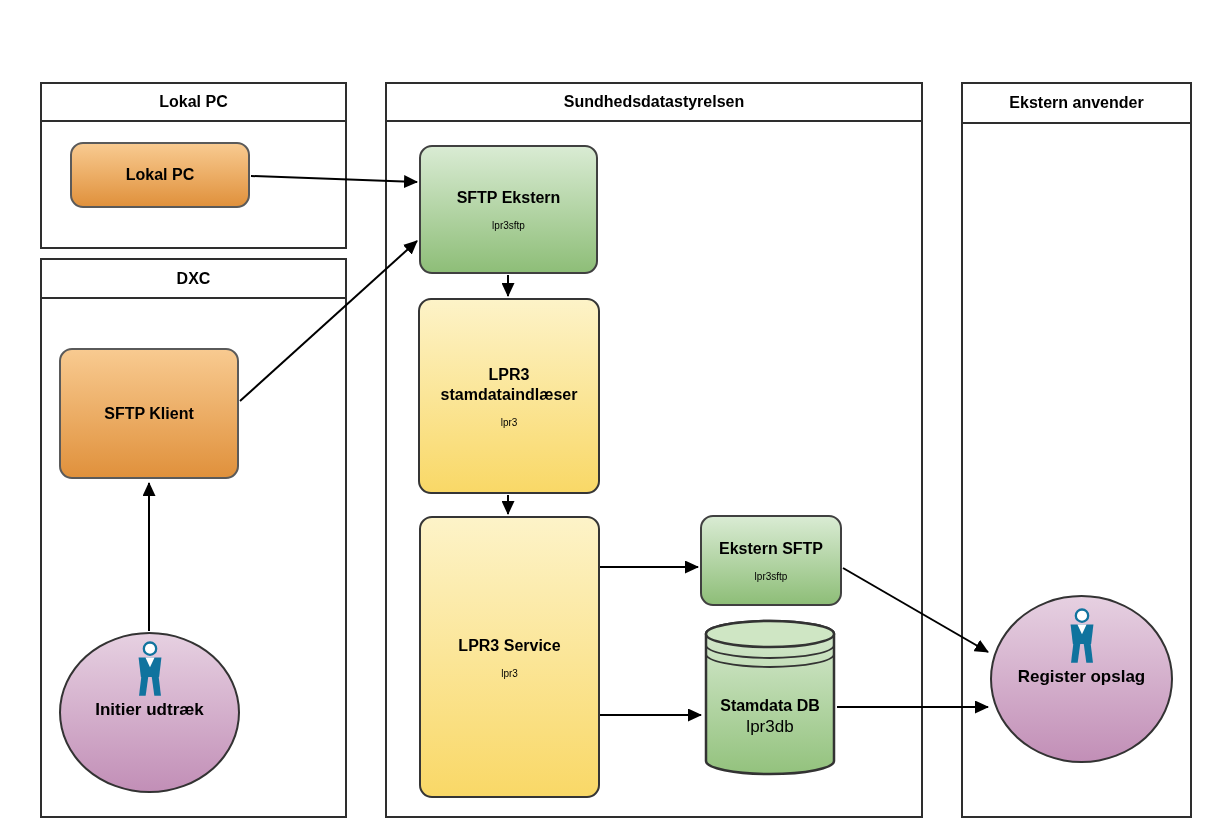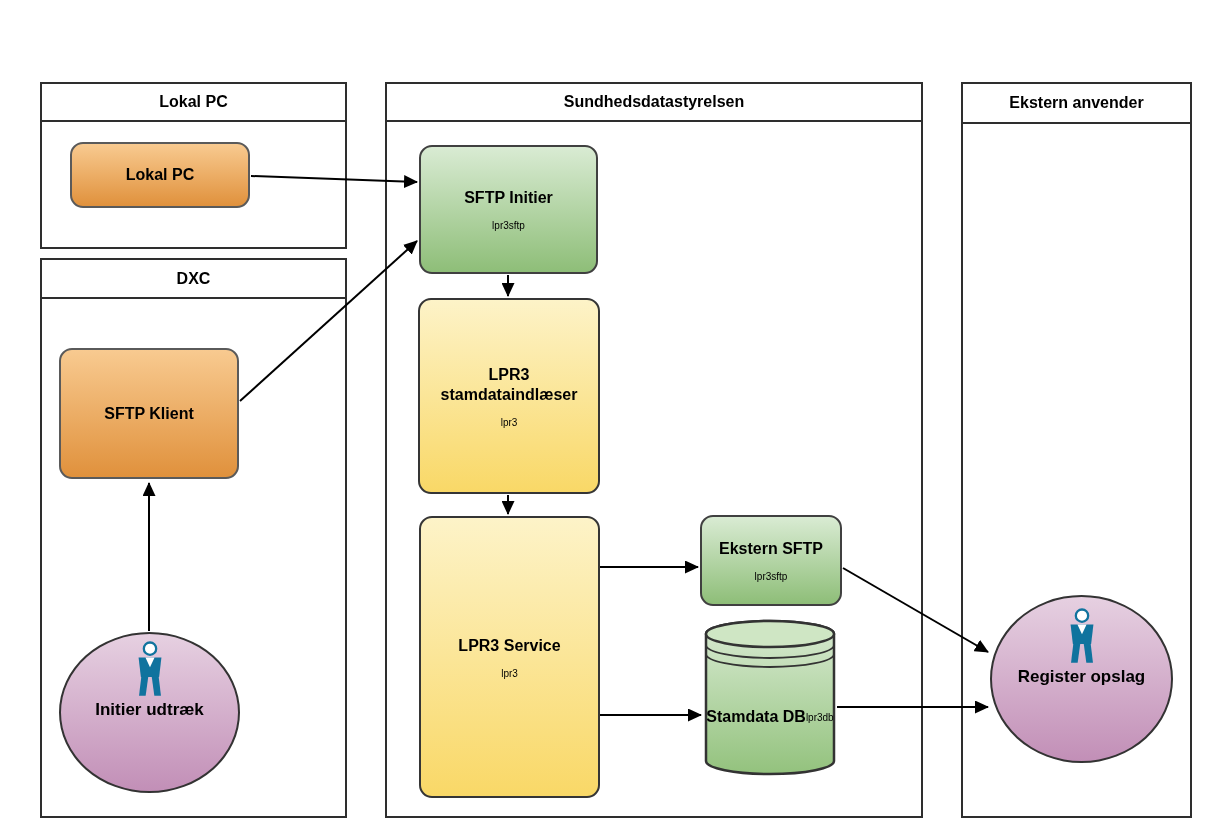--- a/index.html
+++ b/index.html
@@ -16,24 +16,24 @@
   .node .subtitle{font-size:10px;margin-top:12px;}
   .orange{background:linear-gradient(#f8ca90,#e0913c);border-color:#5a5a5a;}
   .green{background:linear-gradient(#d9ebd3,#8ebe78);border-color:#404040;}
   .yellow{background:linear-gradient(#fdf3c8,#f9d867);border-color:#353535;}
 
   .actor{position:absolute;border:2px solid #333333;border-radius:50%;box-sizing:border-box;
          background:linear-gradient(#e6d0e1,#c28fb7);
          display:flex;flex-direction:column;align-items:center;justify-content:flex-start;text-align:center;}
   .actor-label{font-weight:bold;font-size:17px;margin-top:2px;}
 
-  .cyl-label{position:absolute;display:flex;flex-direction:row;align-items:center;justify-content:center;
+  .cyl-label{position:absolute;display:flex;flex-direction:column;align-items:center;justify-content:center;
              text-align:center;box-sizing:border-box;border-radius:16px;}
   .cyl-label .title{font-weight:bold;font-size:16px;}
-  .cyl-label .subtitle{font-size:10px;margin-top:2px;}
+  .cyl-label .subtitle{font-size:17px;margin-top:2px;}
 
   svg.overlay{position:absolute;left:0;top:0;pointer-events:none;}
   svg.shape{position:absolute;}
 </style>
 </head>
 <body>
 
 <div id="canvas">
 
   <div class="lane" style="left:40px;top:82px;width:307px;height:167px;">
@@ -62,21 +62,21 @@
 
   <div class="node orange" style="left:70px;top:142px;width:180px;height:66px;">
     <div class="title">Lokal PC</div>
   </div>
 
   <div class="node orange" style="left:59px;top:348px;width:180px;height:131px;">
     <div class="title">SFTP Klient</div>
   </div>
 
   <div class="node green" style="left:419px;top:145px;width:179px;height:129px;">
-    <div class="title">SFTP Initier</div>
+    <div class="title">SFTP Ekstern</div>
     <div class="subtitle">lpr3sftp</div>
   </div>
 
   <div class="node yellow" style="left:418px;top:298px;width:182px;height:196px;text-align:center;">
     <div class="title">LPR3 stamdataindlæser</div>
     <div class="subtitle">lpr3</div>
   </div>
 
   <div class="node yellow" style="left:419px;top:516px;width:181px;height:282px;">
     <div class="title">LPR3 Service</div>

